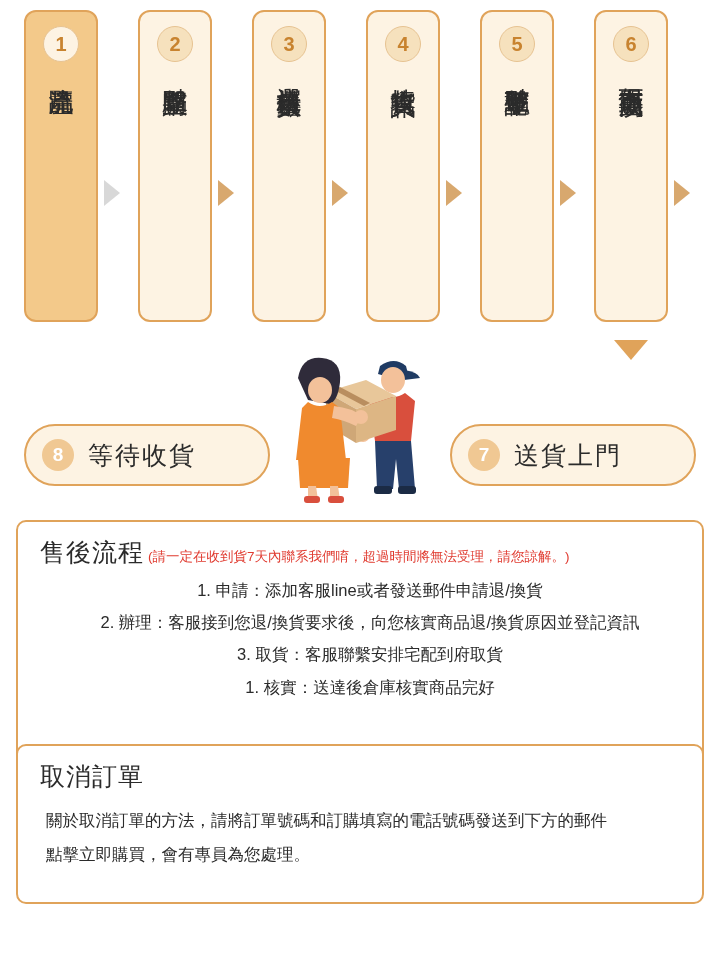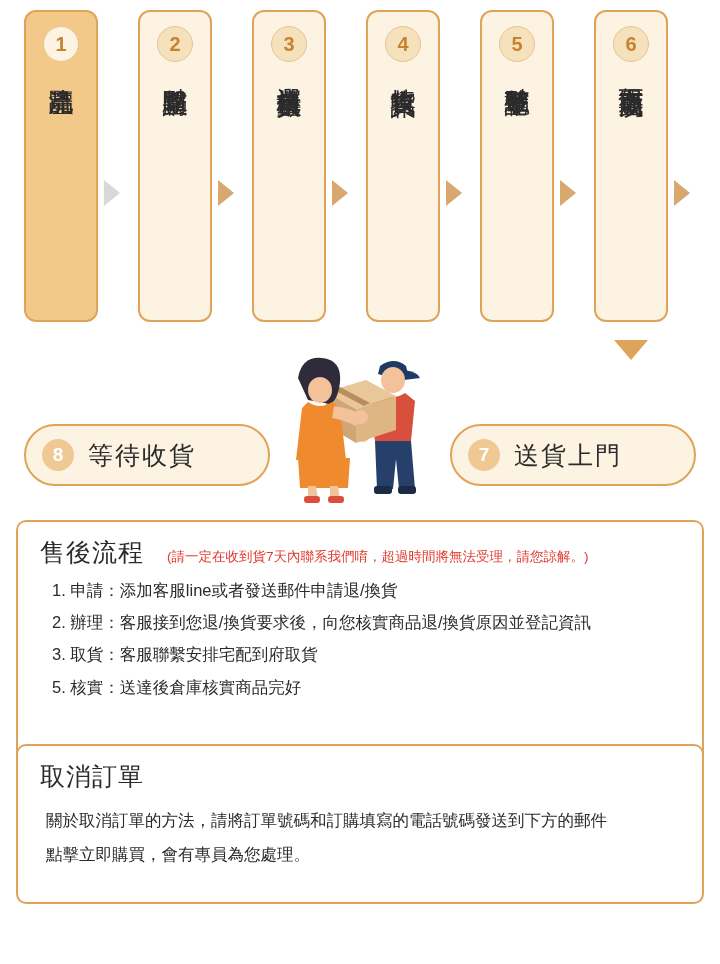--- a/index.html
+++ b/index.html
@@ -197,30 +197,30 @@
     <path d="M30 140 h52 l-2 30 -48 0 z" fill="#f08a2e"></path>
     <path d="M40 168 l8 0 2 14 -10 0 z" fill="#f3c19a"></path>
     <path d="M62 168 l8 0 2 14 -10 0 z" fill="#f3c19a"></path>
     <rect x="36" y="178" width="16" height="7" rx="3" fill="#d94f3d"></rect>
     <rect x="60" y="178" width="16" height="7" rx="3" fill="#d94f3d"></rect>
     <path d="M66 88 q18 2 28 10 l-6 10 q-12 -6 -24 -8 z" fill="#f3c19a"></path>
     <circle cx="93" cy="99" r="7" fill="#f3c19a"></circle>
   </g>
 </svg>
 
-<div class="panel" style="left:16px;top:520px;width:688px;height:268px;">
+<div class="panel" style="left:16px;top:520px;width:688px;height:268px;text-align:center;">
   <div style="position:absolute;left:22px;top:14px;display:flex;align-items:baseline;">
     <span class="panel-title">售後流程</span>
-    <span class="panel-note" style="margin-left:23px;">(請一定在收到貨7天內聯系我們唷，超過時間將無法受理，請您諒解。)</span>
+    <span class="panel-note" style="margin-left:4px;">(請一定在收到貨7天內聯系我們唷，超過時間將無法受理，請您諒解。)</span>
   </div>
   <ul class="list" style="position:absolute;left:34px;top:52px;right:14px;">
     <li>1. 申請：添加客服line或者發送郵件申請退/換貨</li>
     <li>2. 辦理：客服接到您退/換貨要求後，向您核實商品退/換貨原因並登記資訊</li>
     <li>3. 取貨：客服聯繫安排宅配到府取貨</li>
-    <li>5. 核實：送達後倉庫核實商品完好</li>
+    <li>1. 核實：送達後倉庫核實商品完好</li>
   </ul>
 </div>
 
 <div class="panel" style="left:16px;top:744px;width:688px;height:160px;">
   <div class="panel-title" style="position:absolute;left:22px;top:14px;">取消訂單</div>
   <div style="position:absolute;left:28px;top:58px;right:14px;">
     <div class="para">關於取消訂單的方法，請將訂單號碼和訂購填寫的電話號碼發送到下方的郵件</div>
     <div class="para">點擊立即購買，會有專員為您處理。</div>
   </div>
 </div>

